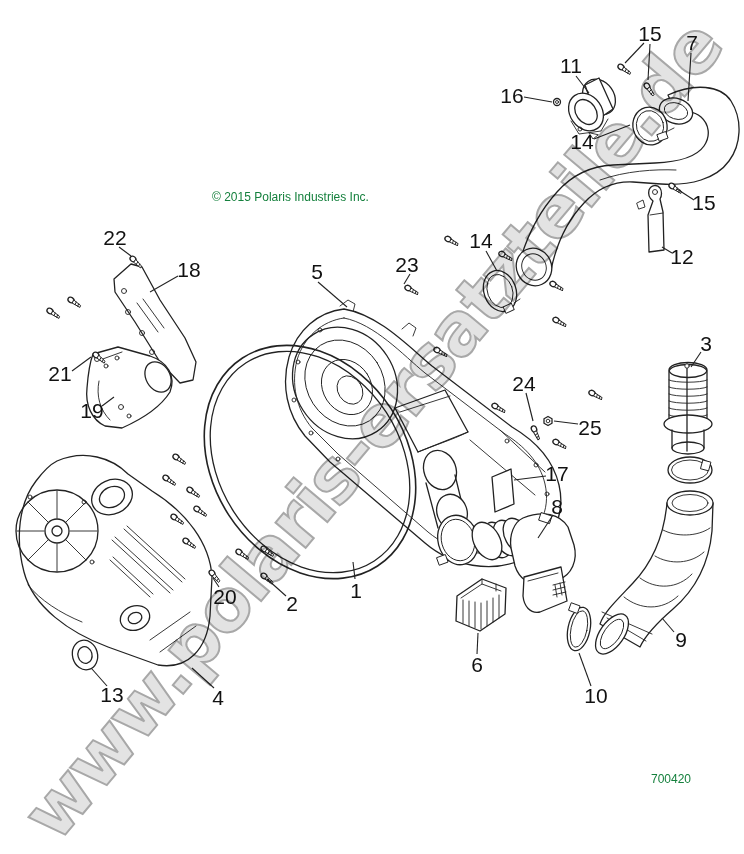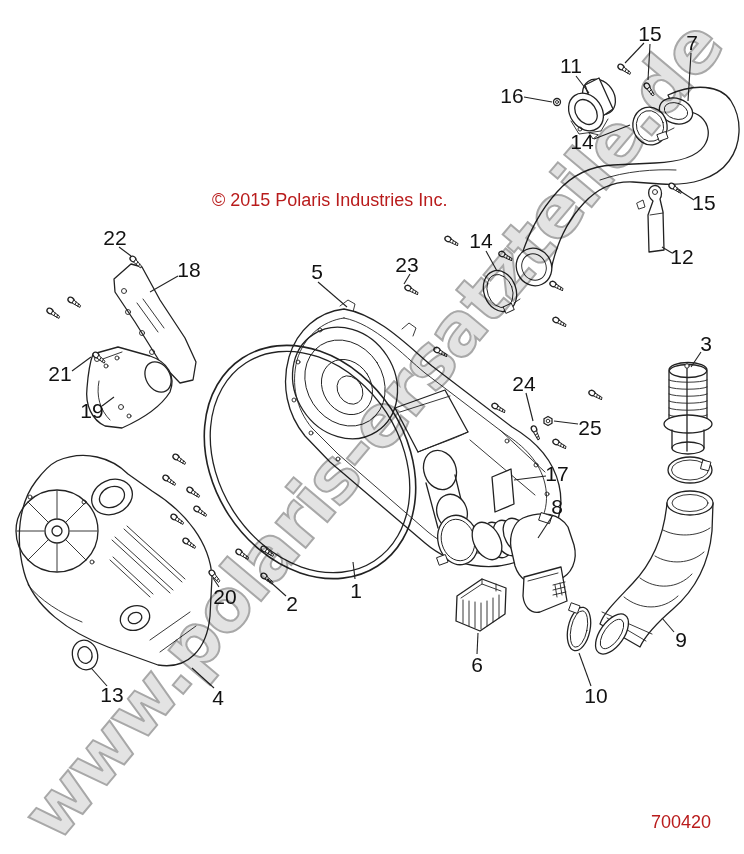--- a/index.html
+++ b/index.html
@@ -8,23 +8,23 @@
   svg{position:absolute;left:0;top:0;}
   .part{stroke:#222;stroke-width:1.3;fill:none;stroke-linejoin:round;stroke-linecap:round;}
   .solid{fill:#fff;}
   .thin{stroke-width:0.9;}
   #leaders line{stroke:#222;stroke-width:1.1;}
   #callouts text{font-family:"Liberation Sans",sans-serif;font-size:21px;fill:#111;
                  text-anchor:middle;dominant-baseline:central;}
   #watermark{font-family:"DejaVu Sans",sans-serif;font-weight:bold;font-size:72px;
              fill:#e3e3e3;stroke:#a8a8a8;stroke-width:2px;letter-spacing:-2px;
              text-anchor:middle;dominant-baseline:central;mix-blend-mode:multiply;}
-  .note{position:absolute;color:#b91c1c;font-size:18px;white-space:nowrap;text-align:center;}
+  .note{position:absolute;color:#15803d;font-size:12px;white-space:nowrap;text-align:center;}
   .copyright{left:212px;top:190px;}
-  .drawnum{left:651px;top:812px;}
+  .drawnum{left:651px;top:772px;}
 </style>
 </head>
 <body>
 
 <div class="stage">
 
 <svg id="diagram" width="744" height="854" viewBox="0 0 744 854">
   <defs>
     <g id="screw-sym">
       <ellipse cx="0" cy="0" rx="3.2" ry="2.6" class="part solid"></ellipse>

